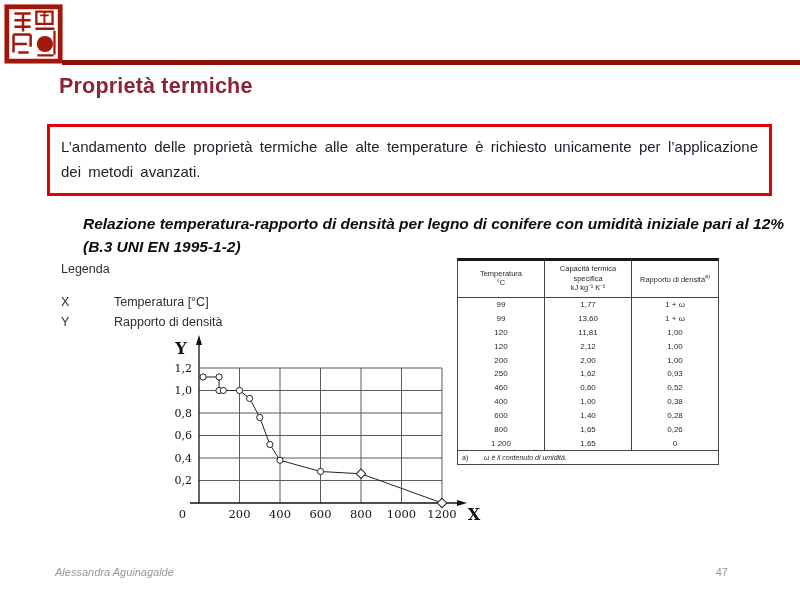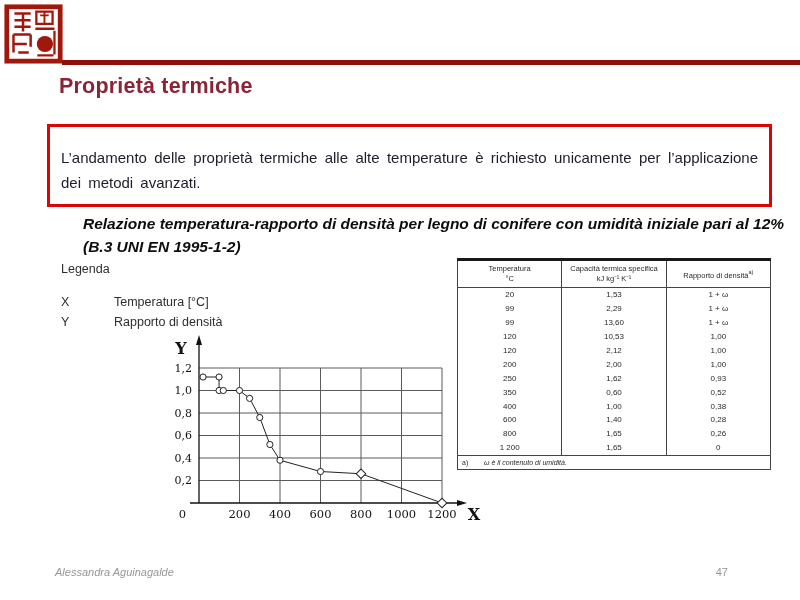--- a/index.html
+++ b/index.html
@@ -8,37 +8,37 @@
     overflow:hidden;font-family:"Liberation Sans",sans-serif;
   }
   .seal{position:absolute;left:3px;top:2px;width:61px;height:63px;}
   .top-rule{position:absolute;left:62px;top:60px;width:738px;height:5px;background:#8e0f0a;}
   .page-title{
     position:absolute;left:59px;top:74px;margin:0;
     font-size:21.5px;font-weight:bold;color:#8b2439;letter-spacing:.2px;
   }
   .callout{
     position:absolute;left:47px;top:124px;width:725px;box-sizing:border-box;
-    border:3px solid #dc0404;background:#fff;padding:18px 11px 9px 11px;
+    border:3px solid #dc0404;background:#fff;padding:7px 11px 9px 11px;
   }
   .callout p{
     margin:0;font-size:15px;line-height:25px;color:#1d1d2b;
     text-align:justify;word-spacing:3px;
   }
   .figure-heading{
     position:absolute;left:71px;top:200px;width:706px;margin:12px;
     font-size:15.5px;font-weight:bold;font-style:italic;color:#0d0d0d;line-height:23px;
   }
   .legend{position:absolute;left:61px;top:262px;font-size:12.5px;color:#2e2e2e;}
   .legend-title{margin-bottom:16px;}
   .legend-row{display:flex;line-height:20px;}
   .legend-sym{width:53px;}
   .chart{position:absolute;left:138px;top:330px;width:352px;height:206px;}
   .datatable{
-    position:absolute;left:457px;top:258px;width:314px;
+    position:absolute;left:457px;top:258px;width:262px;
     border-collapse:collapse;table-layout:fixed;color:#2a2a2a;
     font-family:"Liberation Sans",sans-serif;
     border:1px solid #444;border-top:3px solid #181818;
   }
   .datatable th{
     font-weight:normal;font-size:7.5px;line-height:9.5px;padding:3px 2px 4px 2px;
     border-bottom:1px solid #444;border-left:1px solid #444;text-align:center;vertical-align:middle;
   }
   .datatable th:first-child, .datatable td:first-child{border-left:none;}
   .datatable tbody td{
@@ -153,56 +153,51 @@
           <span class="unit-line">Capacità termica specifica</span>
           <span class="unit-line">kJ kg⁻¹ K⁻¹</span>
         </th>
         <th>
           <span>Rapporto di densità</span><sup>a)</sup>
         </th>
       </tr>
     </thead>
     <tbody>
         <tr>
-          <td>20</td>
-          <td>1,53</td>
-          <td>1 + ω</td>
-        </tr>
-        <tr>
           <td>99</td>
-          <td>2,29</td>
+          <td>1,77</td>
           <td>1 + ω</td>
         </tr>
         <tr>
           <td>99</td>
           <td>13,60</td>
           <td>1 + ω</td>
         </tr>
         <tr>
           <td>120</td>
-          <td>10,53</td>
+          <td>11,81</td>
           <td>1,00</td>
         </tr>
         <tr>
           <td>120</td>
           <td>2,12</td>
           <td>1,00</td>
         </tr>
         <tr>
           <td>200</td>
           <td>2,00</td>
           <td>1,00</td>
         </tr>
         <tr>
           <td>250</td>
           <td>1,62</td>
           <td>0,93</td>
         </tr>
         <tr>
-          <td>350</td>
+          <td>460</td>
           <td>0,60</td>
           <td>0,52</td>
         </tr>
         <tr>
           <td>400</td>
           <td>1,00</td>
           <td>0,38</td>
         </tr>
         <tr>
           <td>600</td>

